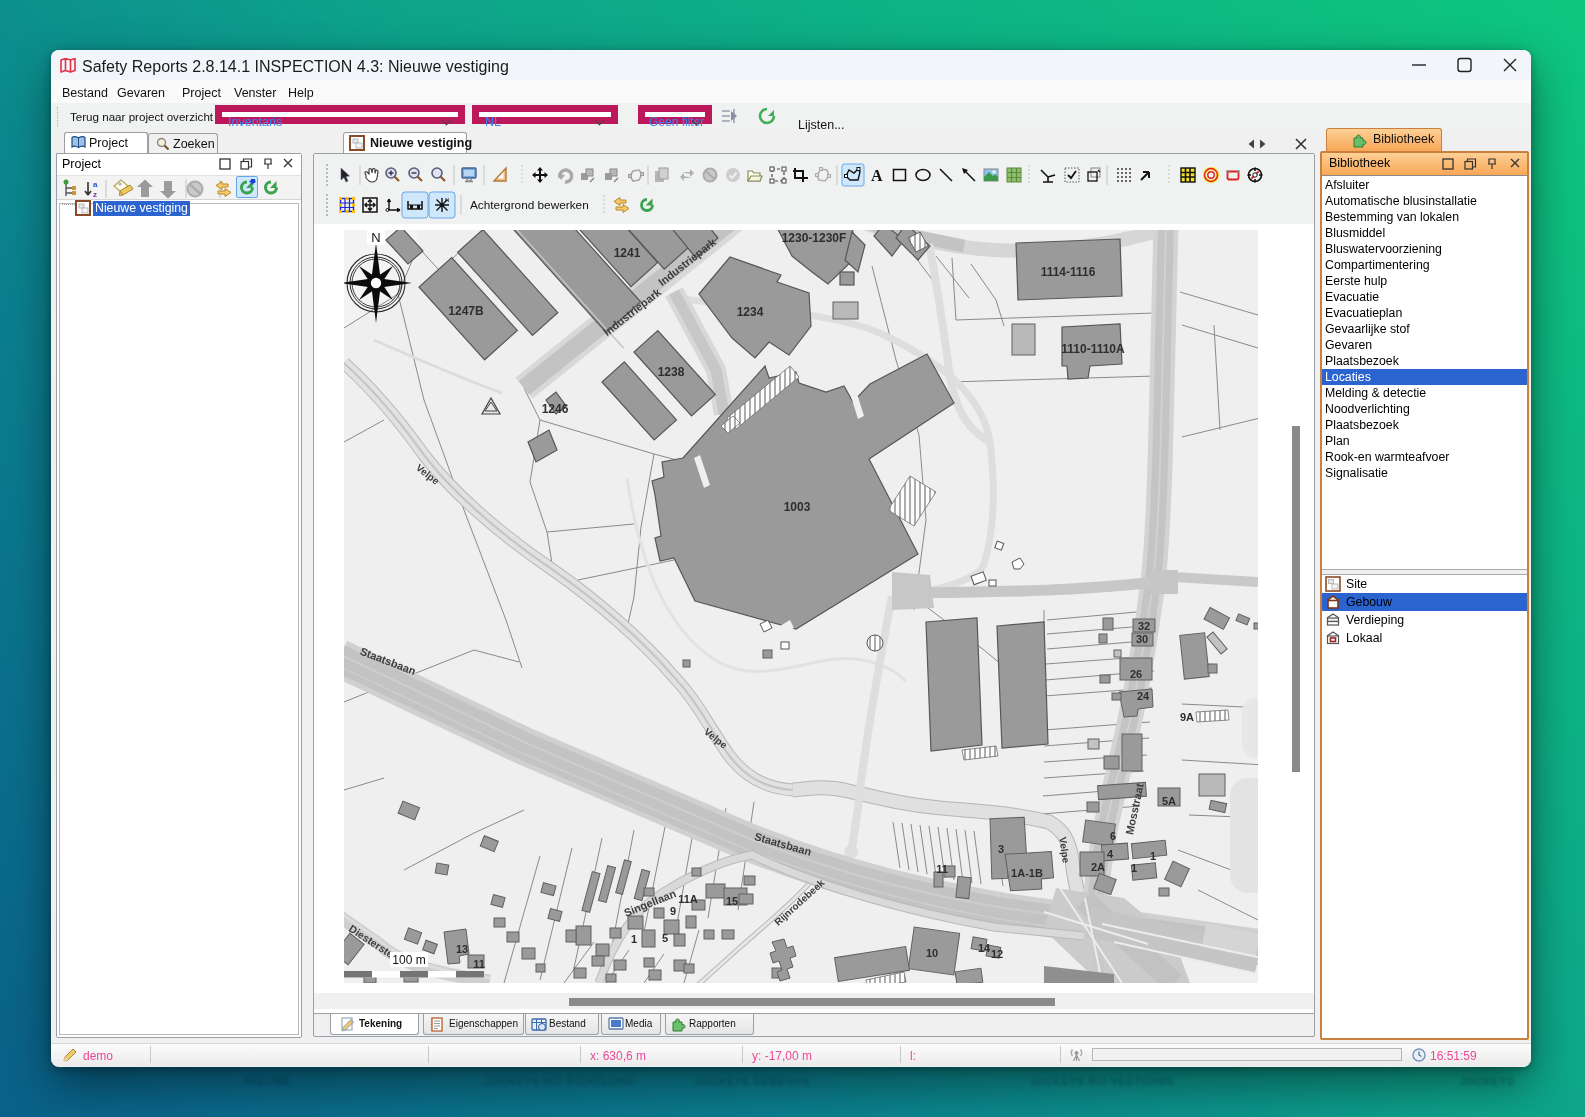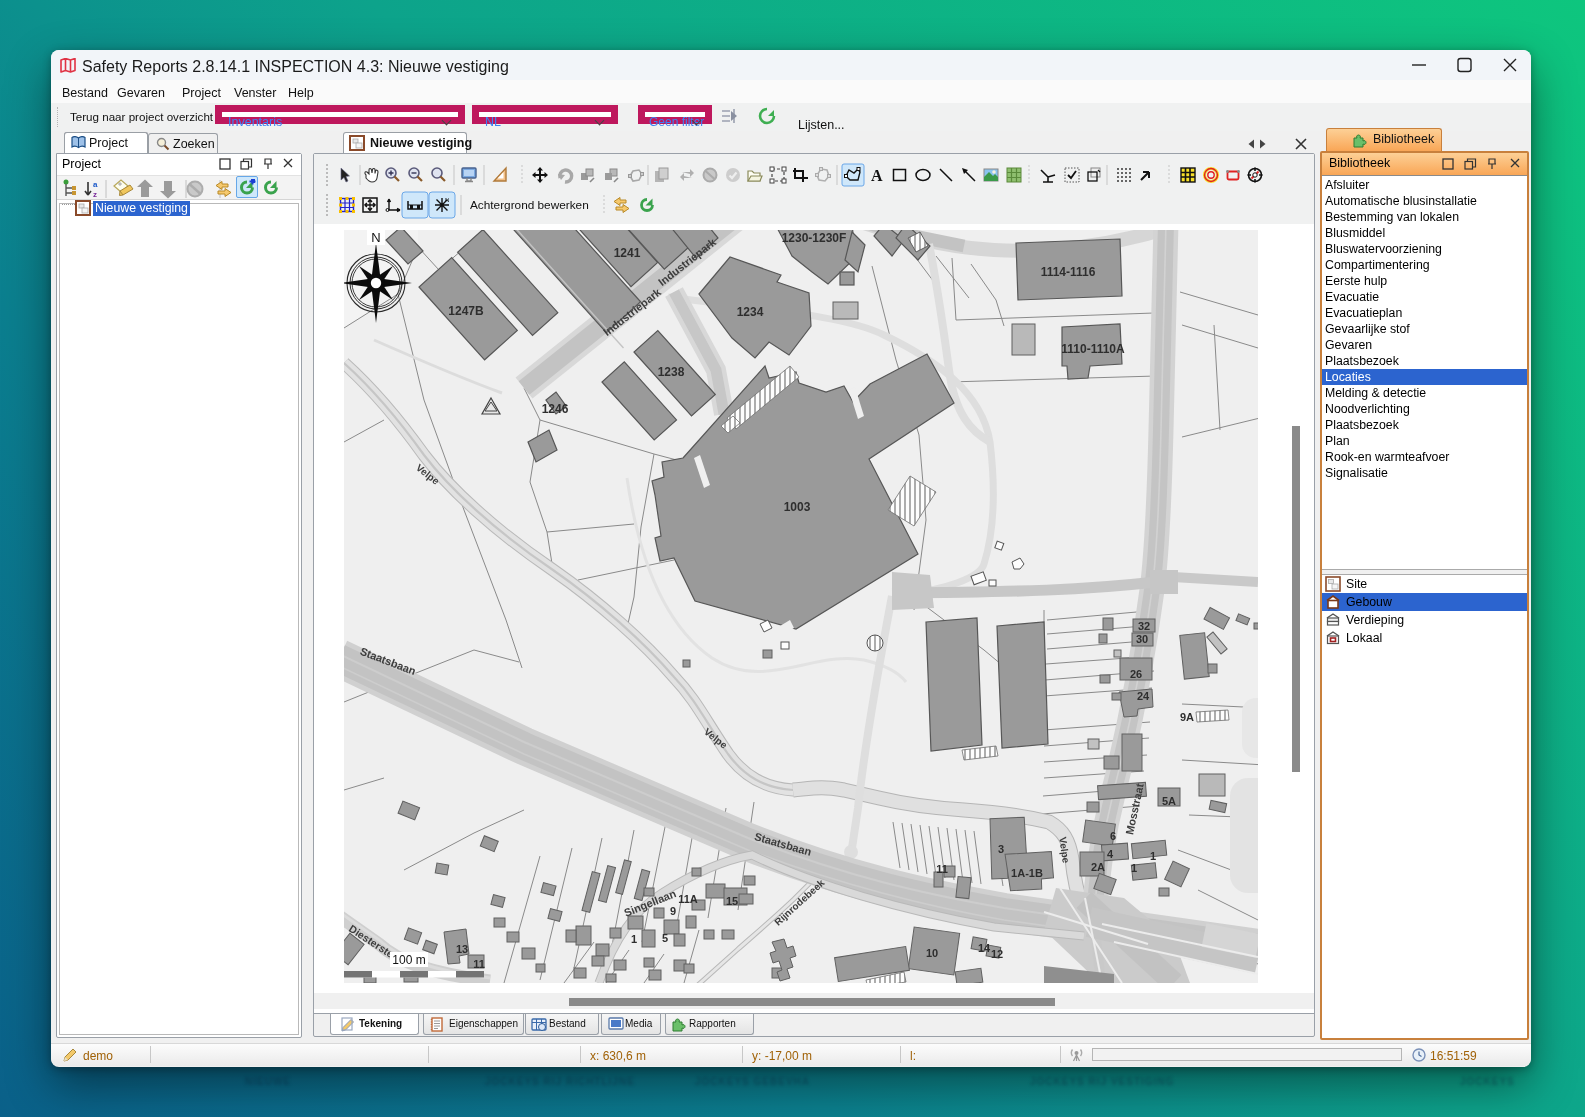--- a/index.html
+++ b/index.html
@@ -20,21 +20,21 @@
 .tab.active{background:#fff;z-index:3}
 .tab.bold{font-weight:bold}
 
 .orange-grad{background:linear-gradient(#fdd096,#f9a656)}
 .lib-item{height:16px;line-height:16px;font-size:12.3px;color:#000;padding-left:3px;white-space:nowrap}
 .sel-blue{background:#2c64cf;color:#fff}
 .site-item{height:18px;line-height:18px;font-size:12.3px;color:#000;white-space:nowrap;position:relative;padding-left:24px}
 .vline{position:absolute;width:1px;background:#c7c7c7}
 .sep-d{position:absolute;width:2px;border-left:1px dotted #b5b5b5}
 .ico{position:absolute}
-.statustxt{position:absolute;top:1049px;font-size:12px;color:#a16207}
+.statustxt{position:absolute;top:1049px;font-size:12px;color:#ec4899}
 </style>
 </head>
 <body>
 <div id="win"></div>
 <div id="titlebar"></div>
 
 <svg class="abs" style="left:60px;top:58px" width="16" height="15" viewBox="0 0 16 15">
  <path d="M1 2 L5.5 0.5 L5.5 12.5 L1 14 Z M5.5 0.5 L10.5 2 L10.5 14 L5.5 12.5 Z M10.5 2 L15 0.5 L15 12.5 L10.5 14 Z" fill="none" stroke="#e03345" stroke-width="1.6" stroke-linejoin="round"></path>
 </svg>
 <div class="title-txt">Safety Reports 2.8.14.1 INSPECTION 4.3: Nieuwe vestiging</div>

